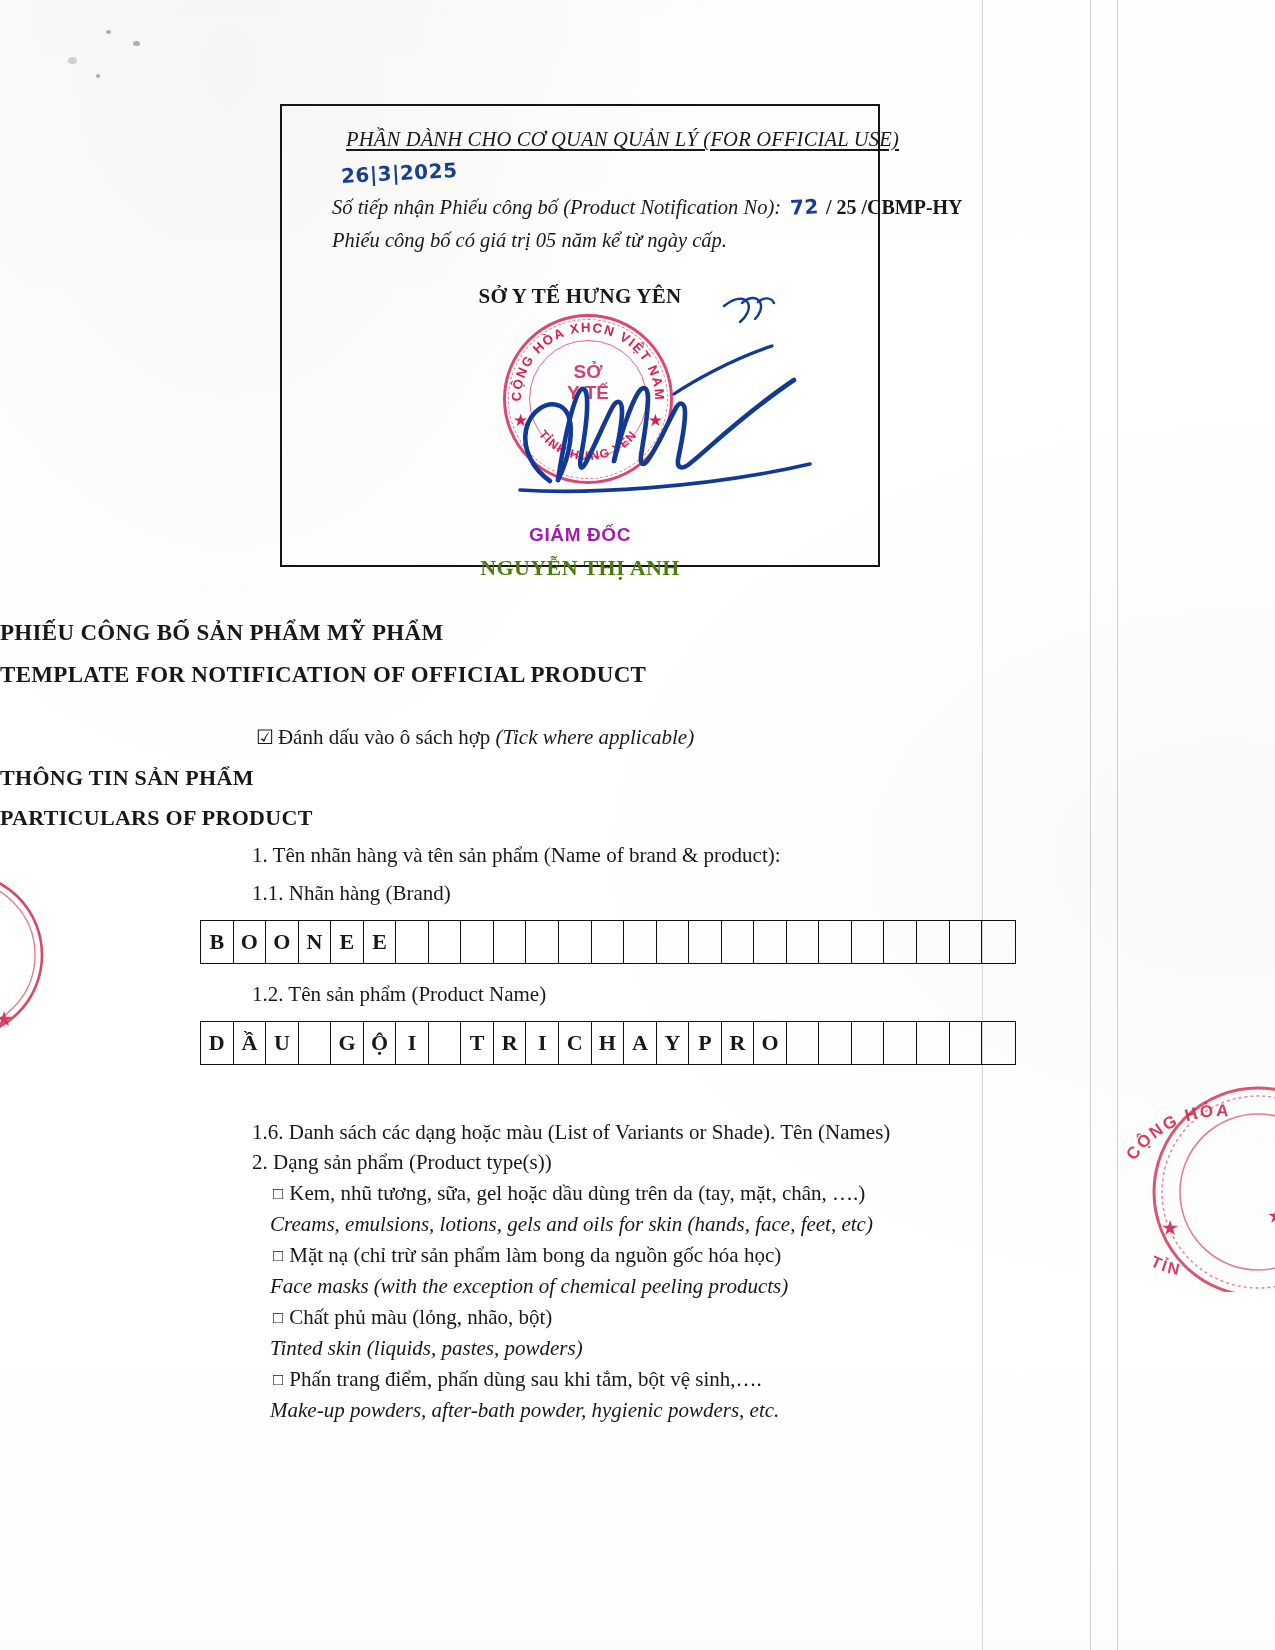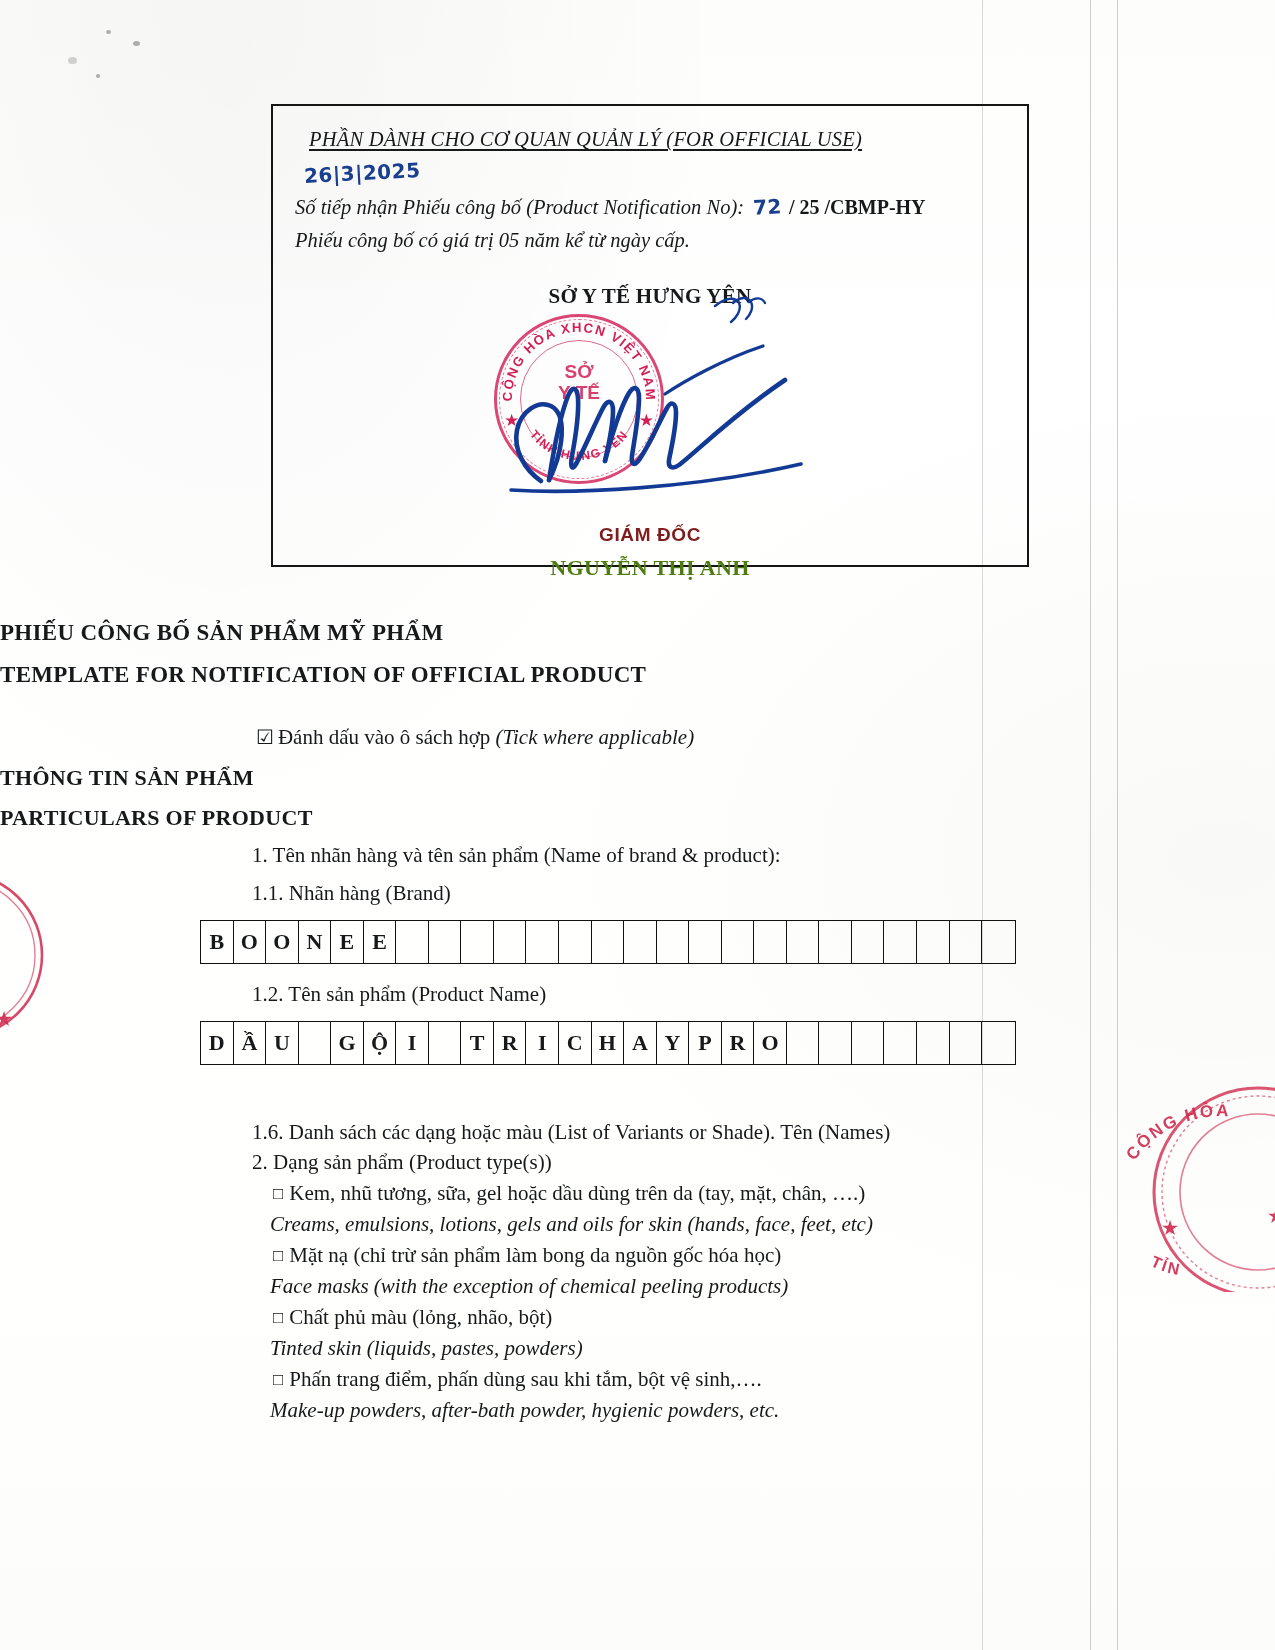--- a/index.html
+++ b/index.html
@@ -22,23 +22,24 @@
       linear-gradient(180deg,#fdfdfc 0%,#ffffff 22%,#fffffe 78%,#fcfcfb 100%);
   }
   .speck{ position:absolute; background:#6f6f6f; border-radius:50%; opacity:.55; }
 
   
   .seam{ position:absolute; top:0; bottom:0; width:1px; background:#c9c9c9; opacity:.75; }
   .seam.s2{ background:#bdbdbd; }
 
   
   .official-box{
-    position:absolute; left:271px; top:104px; width:758px; height:463px;
+    position:absolute; left:280px; top:104px; width:600px; height:463px;
     border:2px solid #151515;
     background:transparent;
+    padding-left:28px;
   }
   .ob-inner{ padding:22px 20px 0 22px; }
   .ob-title{
     font-style:italic; font-size:20.5px; letter-spacing:.2px;
     text-decoration:underline; text-underline-offset:3px;
     margin-left:14px; white-space:nowrap;
   }
   .ob-line{
     font-style:italic; font-size:20.5px; margin-top:10px; white-space:nowrap;
     display:flex; align-items:baseline;
@@ -79,21 +80,21 @@
   .seal .star{ position:absolute; color:#d21f55; font-size:17px; }
   .seal .star.l{ left:10px; top:96px; }
   .seal .star.r{ right:10px; top:96px; }
 
   
   .sig-svg{ position:absolute; left:160px; top:10px; width:450px; height:230px; overflow:visible; }
   .sig-svg path{ fill:none; stroke:#123a94; stroke-linecap:round; stroke-linejoin:round; }
 
   .role{
     position:absolute; left:0; right:0; top:240px; text-align:center;
-    color:#7f1d1d; font-family:"Liberation Sans", sans-serif; font-weight:bold;
+    color:#a21caf; font-family:"Liberation Sans", sans-serif; font-weight:bold;
     font-size:19px; letter-spacing:.6px;
   }
   .signer{
     position:absolute; left:0; right:0; top:271px; text-align:center;
     color:#4d7c0f; font-family:"Liberation Serif", serif; font-weight:bold;
     font-size:22px; letter-spacing:.4px;
   }
 
   
   .doc-title{

